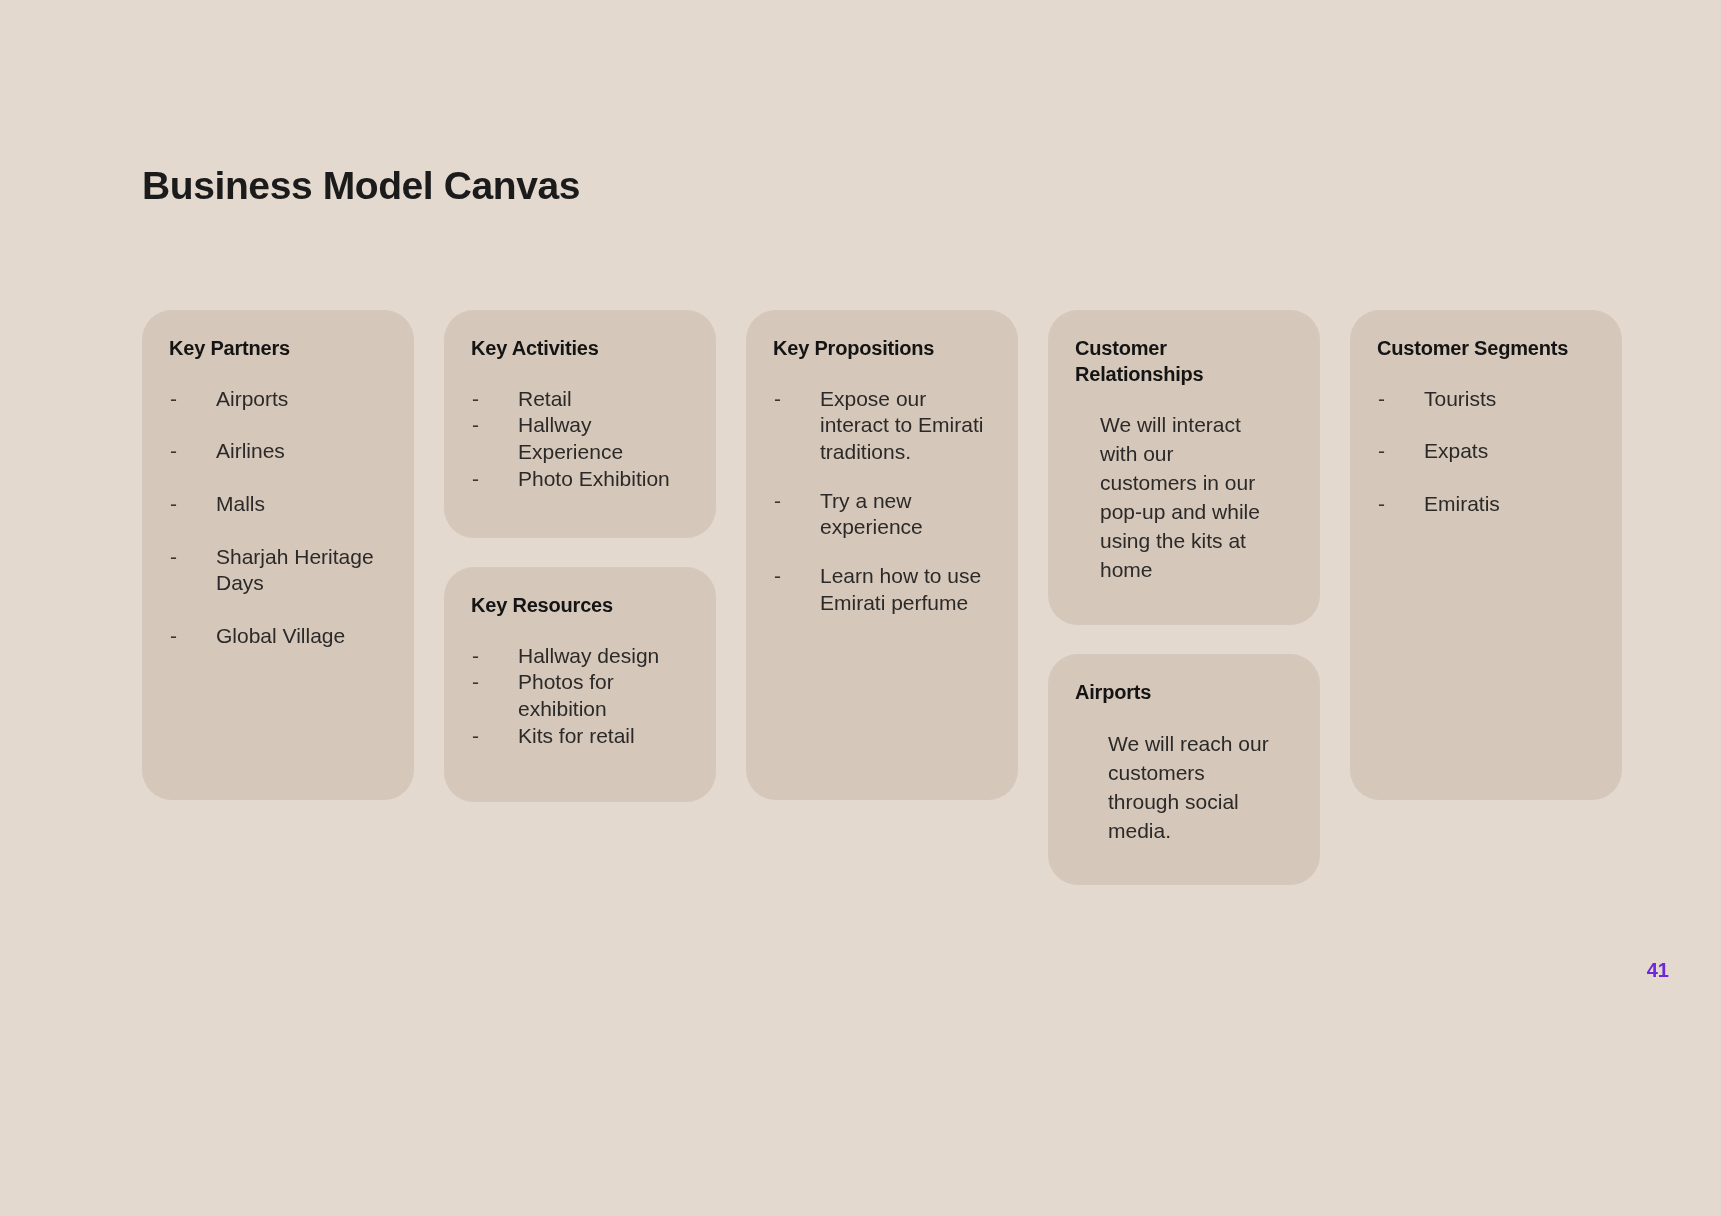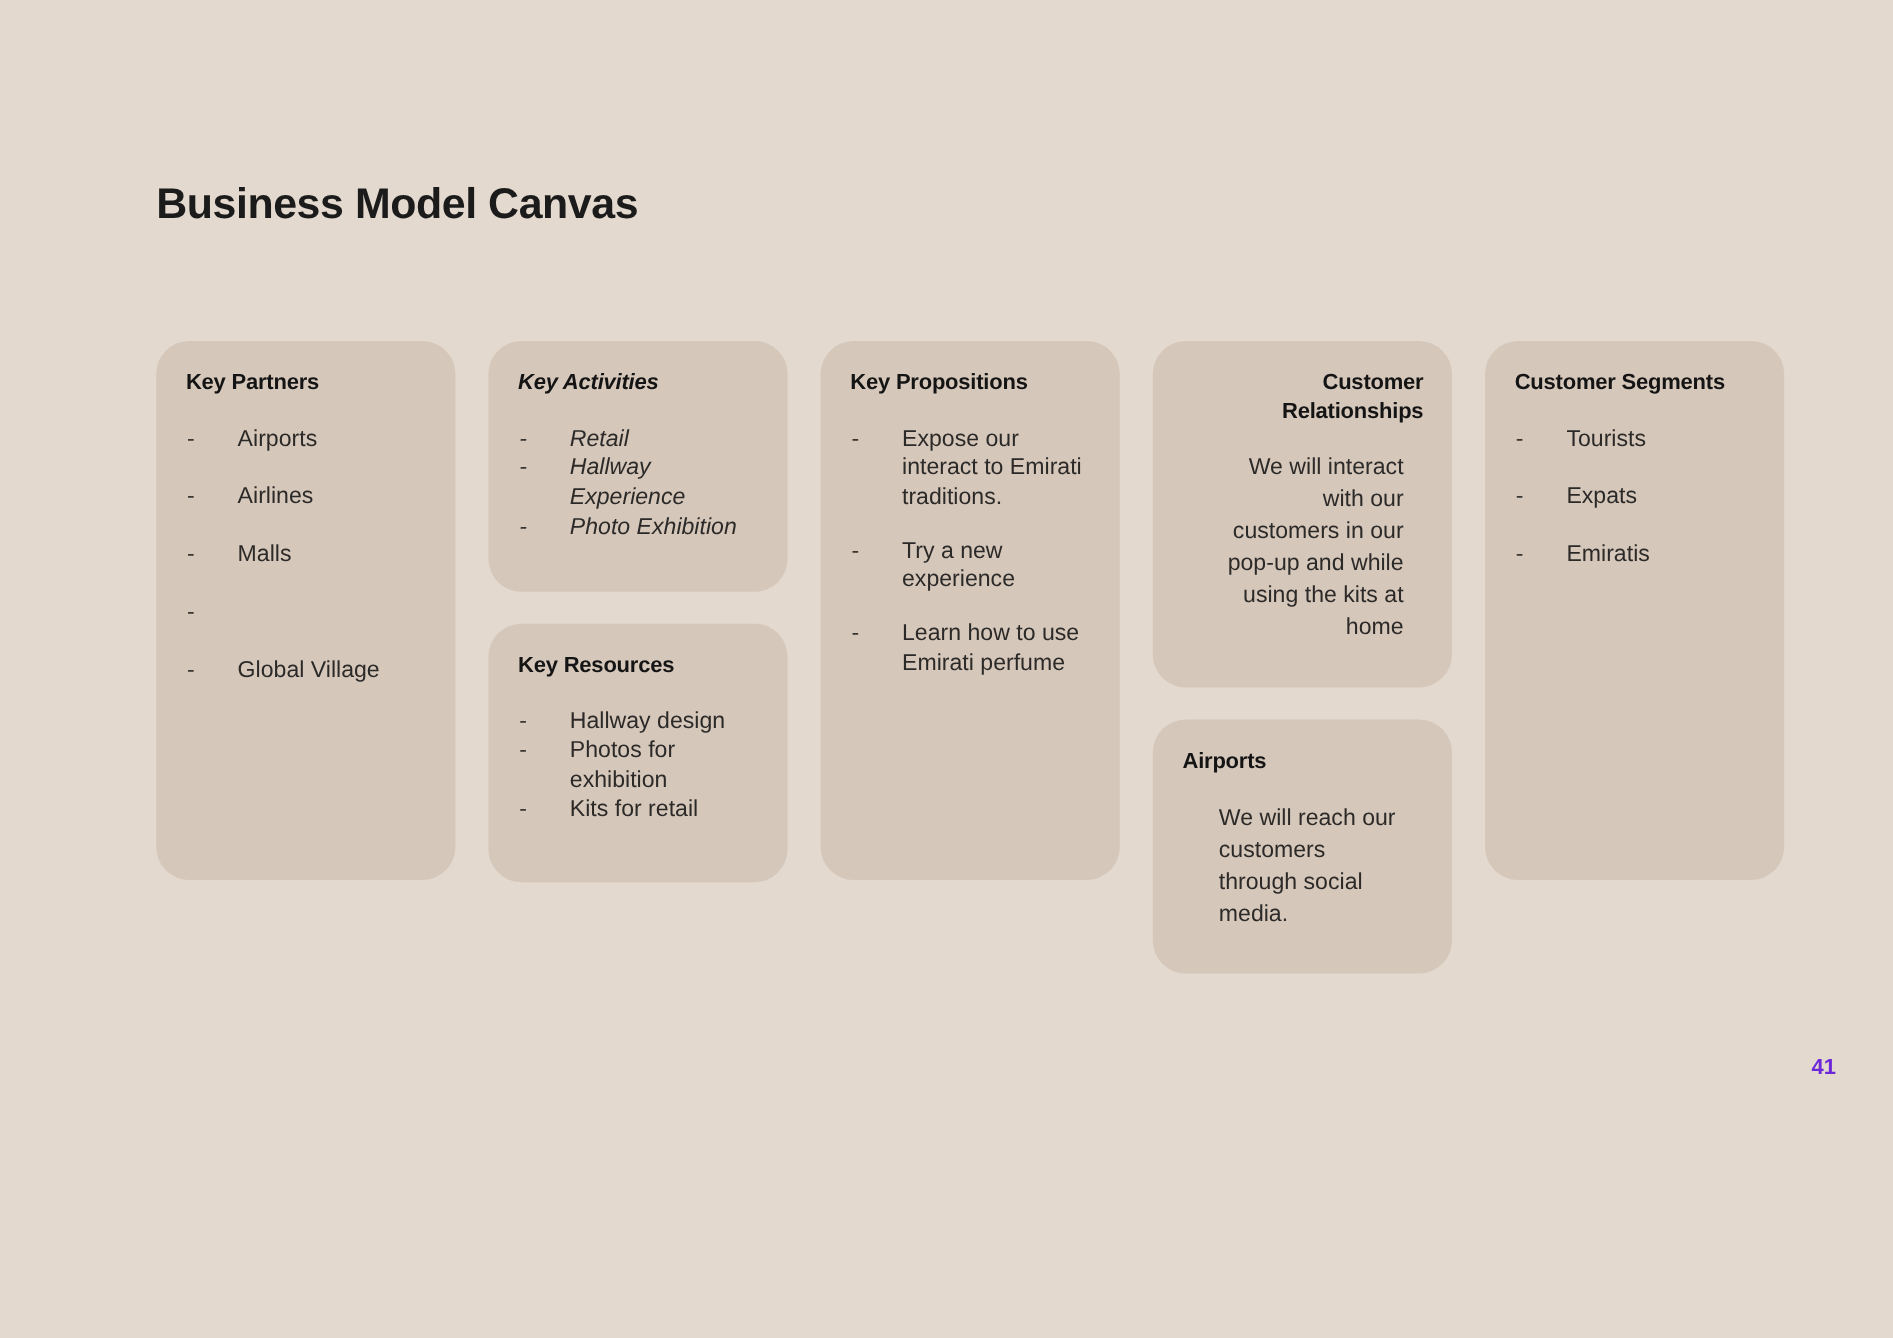--- a/index.html
+++ b/index.html
@@ -124,24 +124,24 @@
     padding-left: 12px;
     padding-right: 4px;
   }
 
   .para.indent {
     padding-left: 20px;
   }
 
   
   .card.key-partners { min-height: 490px; }
-  .card.key-activities { min-height: 228px; font-style: italic; }
+  .card.key-activities { min-height: 228px; }
   .card.key-resources { min-height: 235px; }
   .card.key-propositions { min-height: 490px; }
-  .card.customer-relationships { min-height: 235px; text-align: right; }
+  .card.customer-relationships { min-height: 235px; }
   .card.channels { min-height: 228px; }
   .card.customer-segments { min-height: 490px; }
 
   .page-number {
     position: absolute;
     right: 52px;
     bottom: 38px;
     font-size: 20px;
     font-weight: bold;
     color: #6d28d9;
@@ -168,20 +168,21 @@
             <li>
               <span class="dash">-</span>
               <span class="txt">Airlines</span>
             </li>
             <li>
               <span class="dash">-</span>
               <span class="txt">Malls</span>
             </li>
             <li>
               <span class="dash">-</span>
+              <span class="txt">Sharjah Heritage Days</span>
             </li>
             <li>
               <span class="dash">-</span>
               <span class="txt">Global Village</span>
             </li>
           </ul>
         </div>
       </div>
     </div>
 

